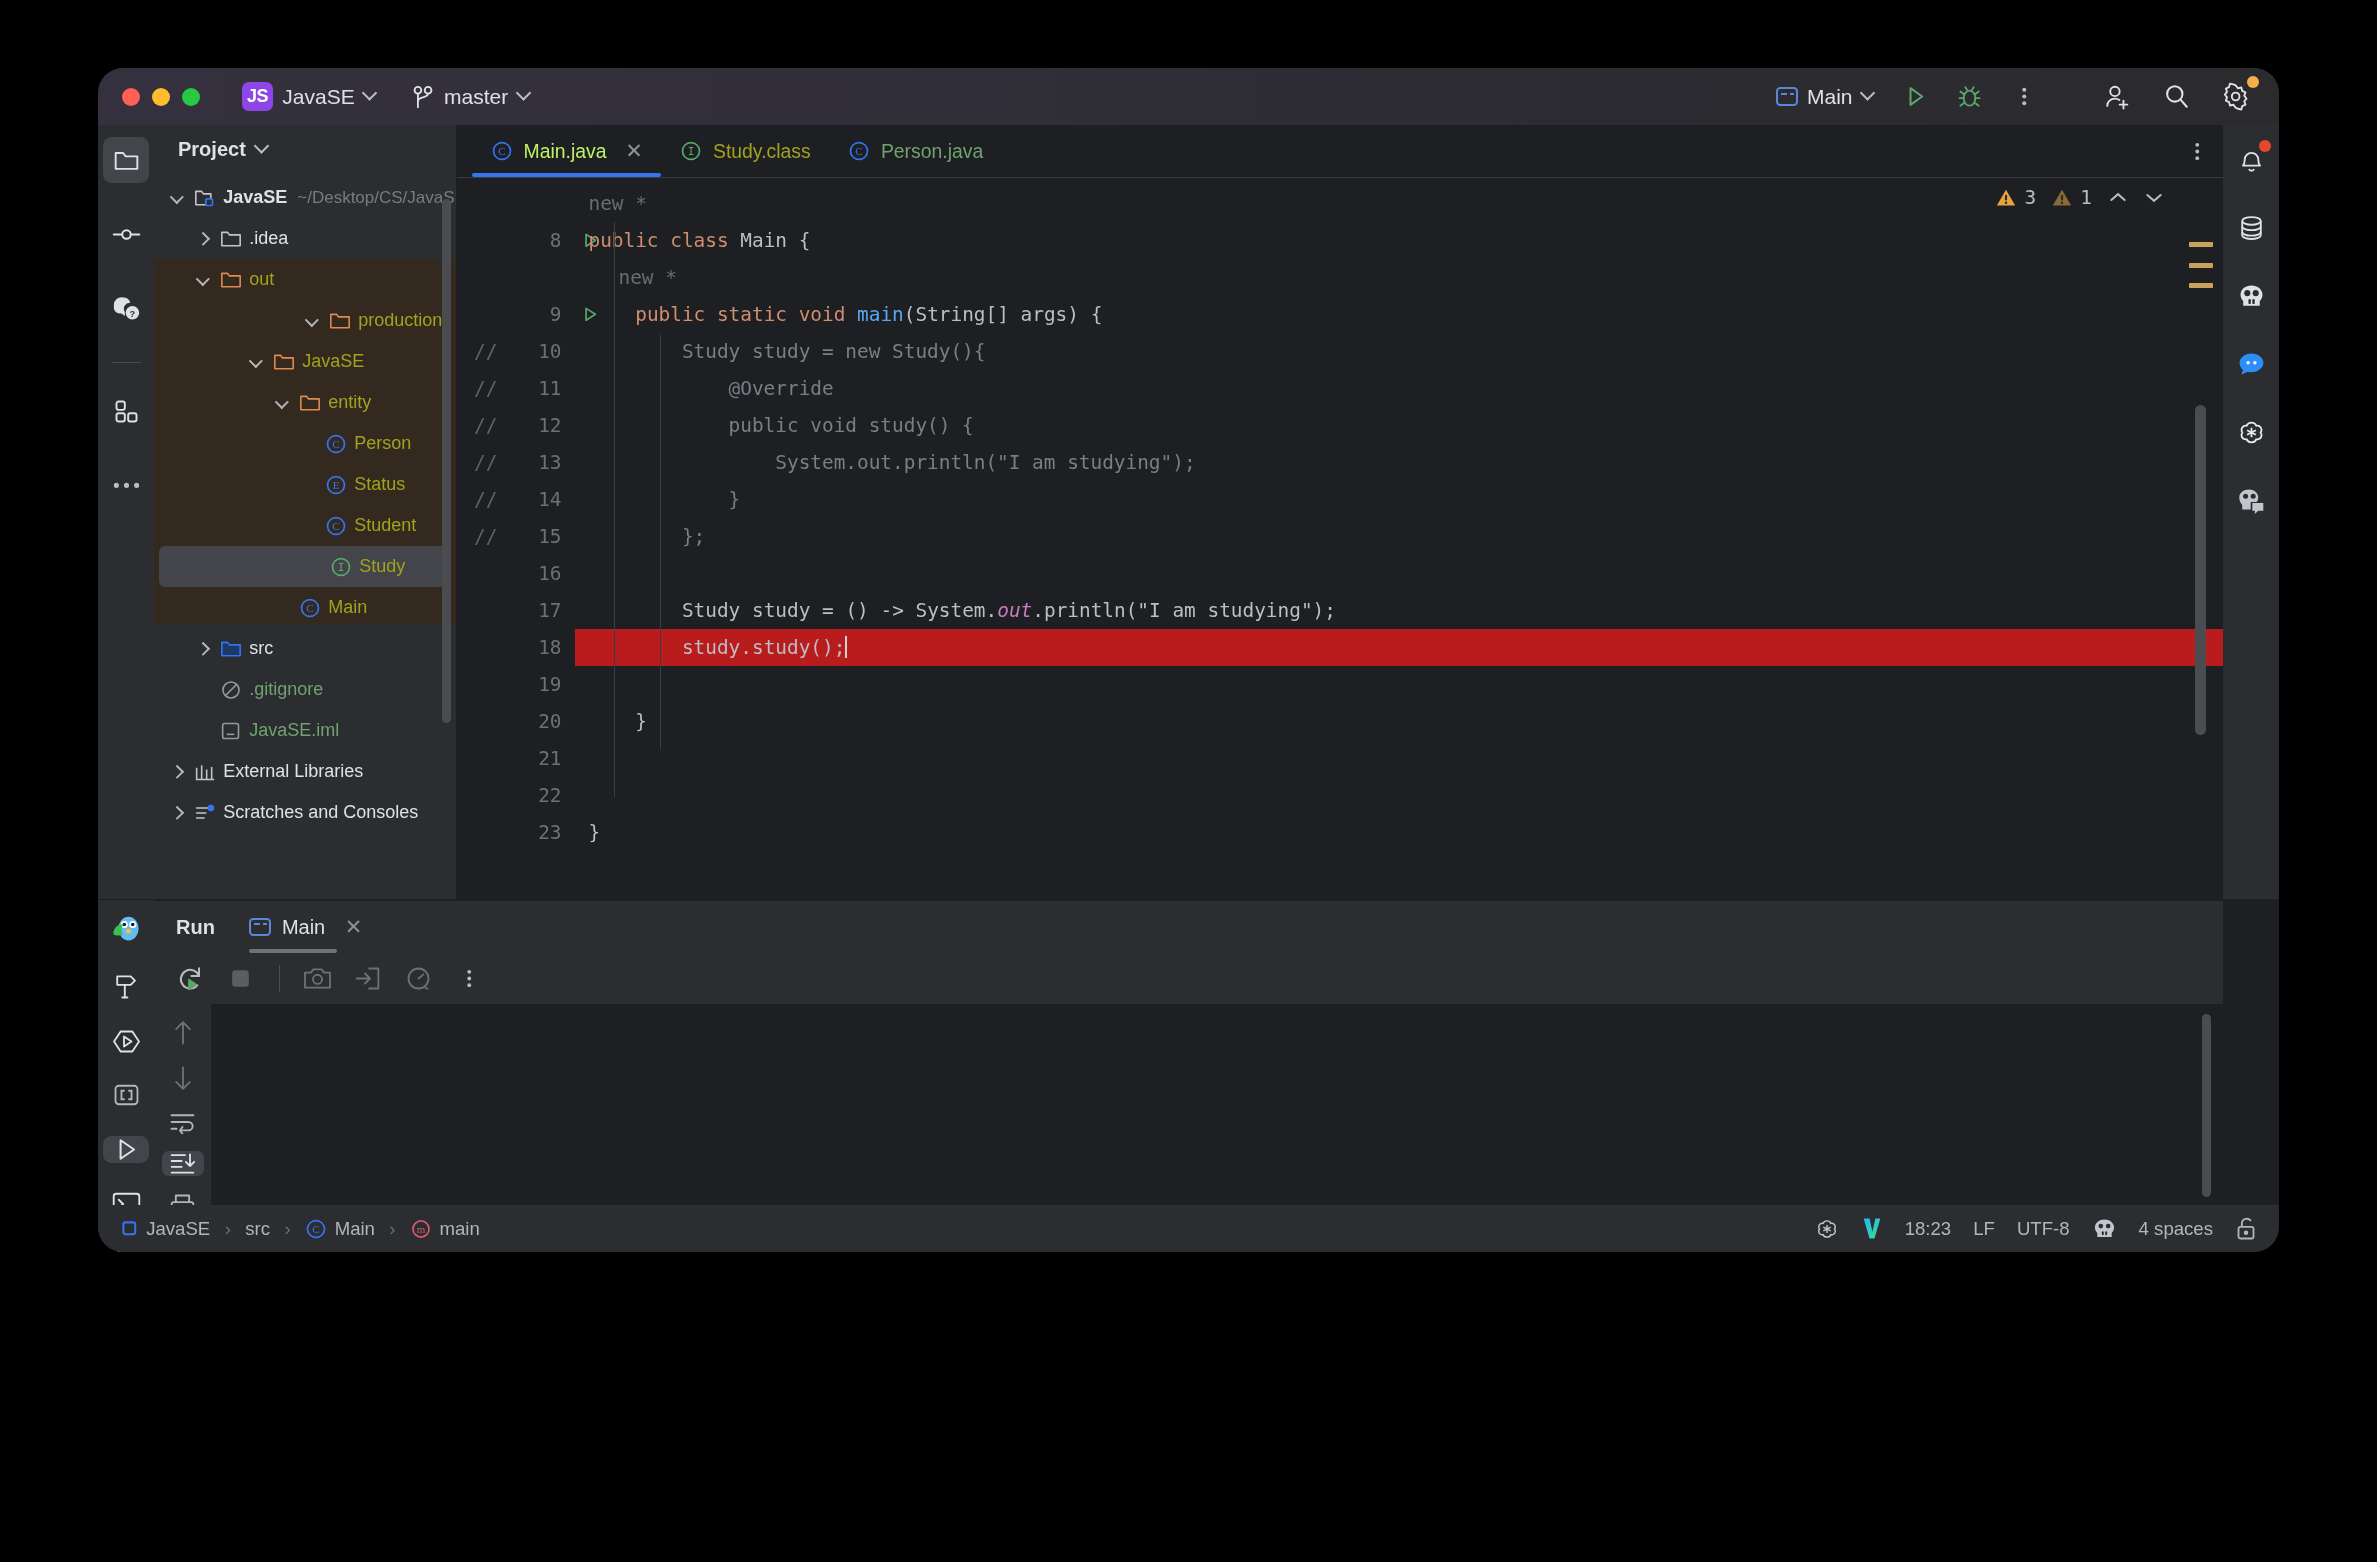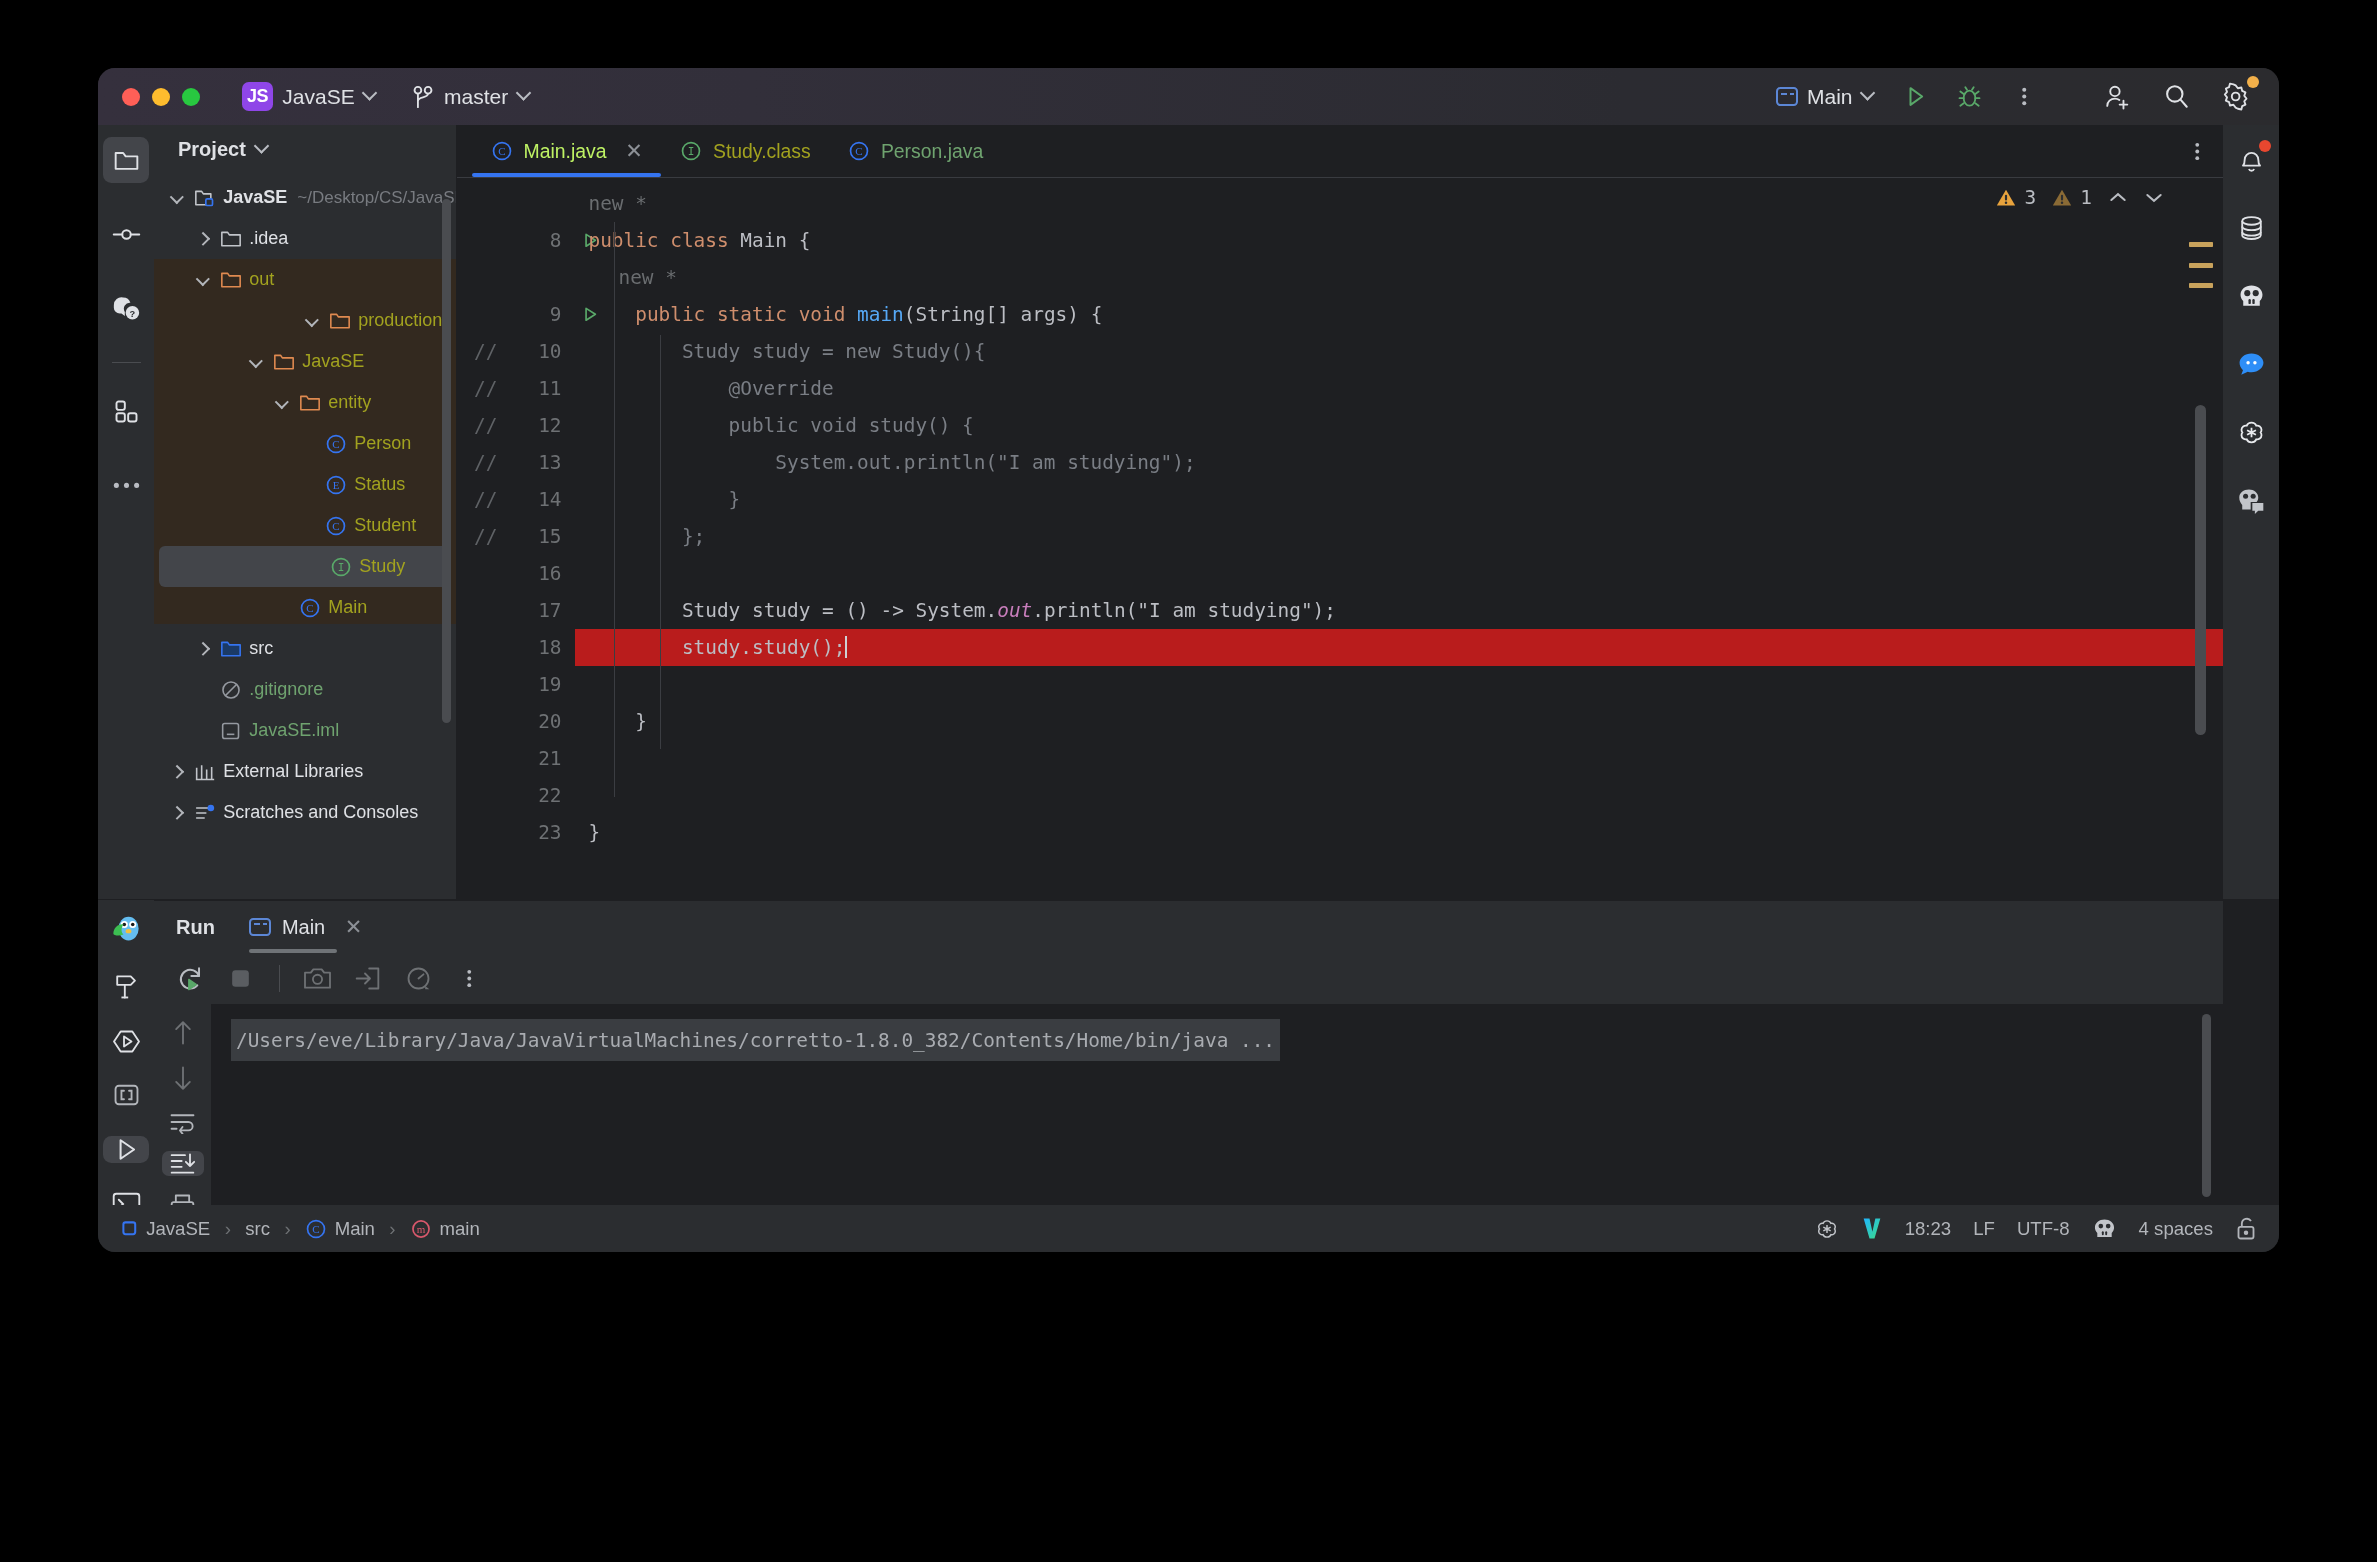--- a/index.html
+++ b/index.html
@@ -8,21 +8,21 @@
     background: #000000;
     font-family: "Liberation Sans", sans-serif;
     overflow: hidden;
   }
   .desktop { position: relative; width: 2377px; height: 1562px; background: #000; }
 
   
   .window {
     position: absolute; left: 98px; top: 68px;
     width: 2181px; height: 1184px;
-    border-radius: 17px;
+    border-radius: 25px;
     background: #1e1f22;
     overflow: hidden;
     box-shadow: 0 15px 59px rgba(0,0,0,.8);
   }
 
   
   .titlebar {
     position: relative; height: 57px;
     background: linear-gradient(90deg,#35303d 0%, #322f3a 30%, #2b2b31 70%, #2b2b2e 100%);
     display: flex; align-items: center;
@@ -741,21 +741,20 @@
                 <path d="M8 18h16v9H8z"></path>
           </svg>
         </div>
         <div class="cr-btn">
           <svg width="25" height="27" viewBox="0 0 30 32" fill="none" stroke="#b2b5ba" stroke-width="2.2" stroke-linecap="round" stroke-linejoin="round">
             <path d="M3 7h24M11 7V3h8v4M6 7l2 22h14l2-22M12 13v11M18 13v11"></path>
           </svg>
         </div>
       </div>
       <div class="console" id="console">
-            <div class="cl"><span class="cmdline">/Users/eve/Library/Java/JavaVirtualMachines/corretto-1.8.0_382/Contents/Home/bin/java ...</span></div>
         <div class="console-scroll"></div>
             <div class="cl">&nbsp;</div>
             <div class="cl">&nbsp;</div>
           </div>
     </div>
   </div>
 
   <div class="statusbar">
     <div class="crumb" id="crumb">
           <span style="display: flex; align-items: center; gap: 7.6px;">

